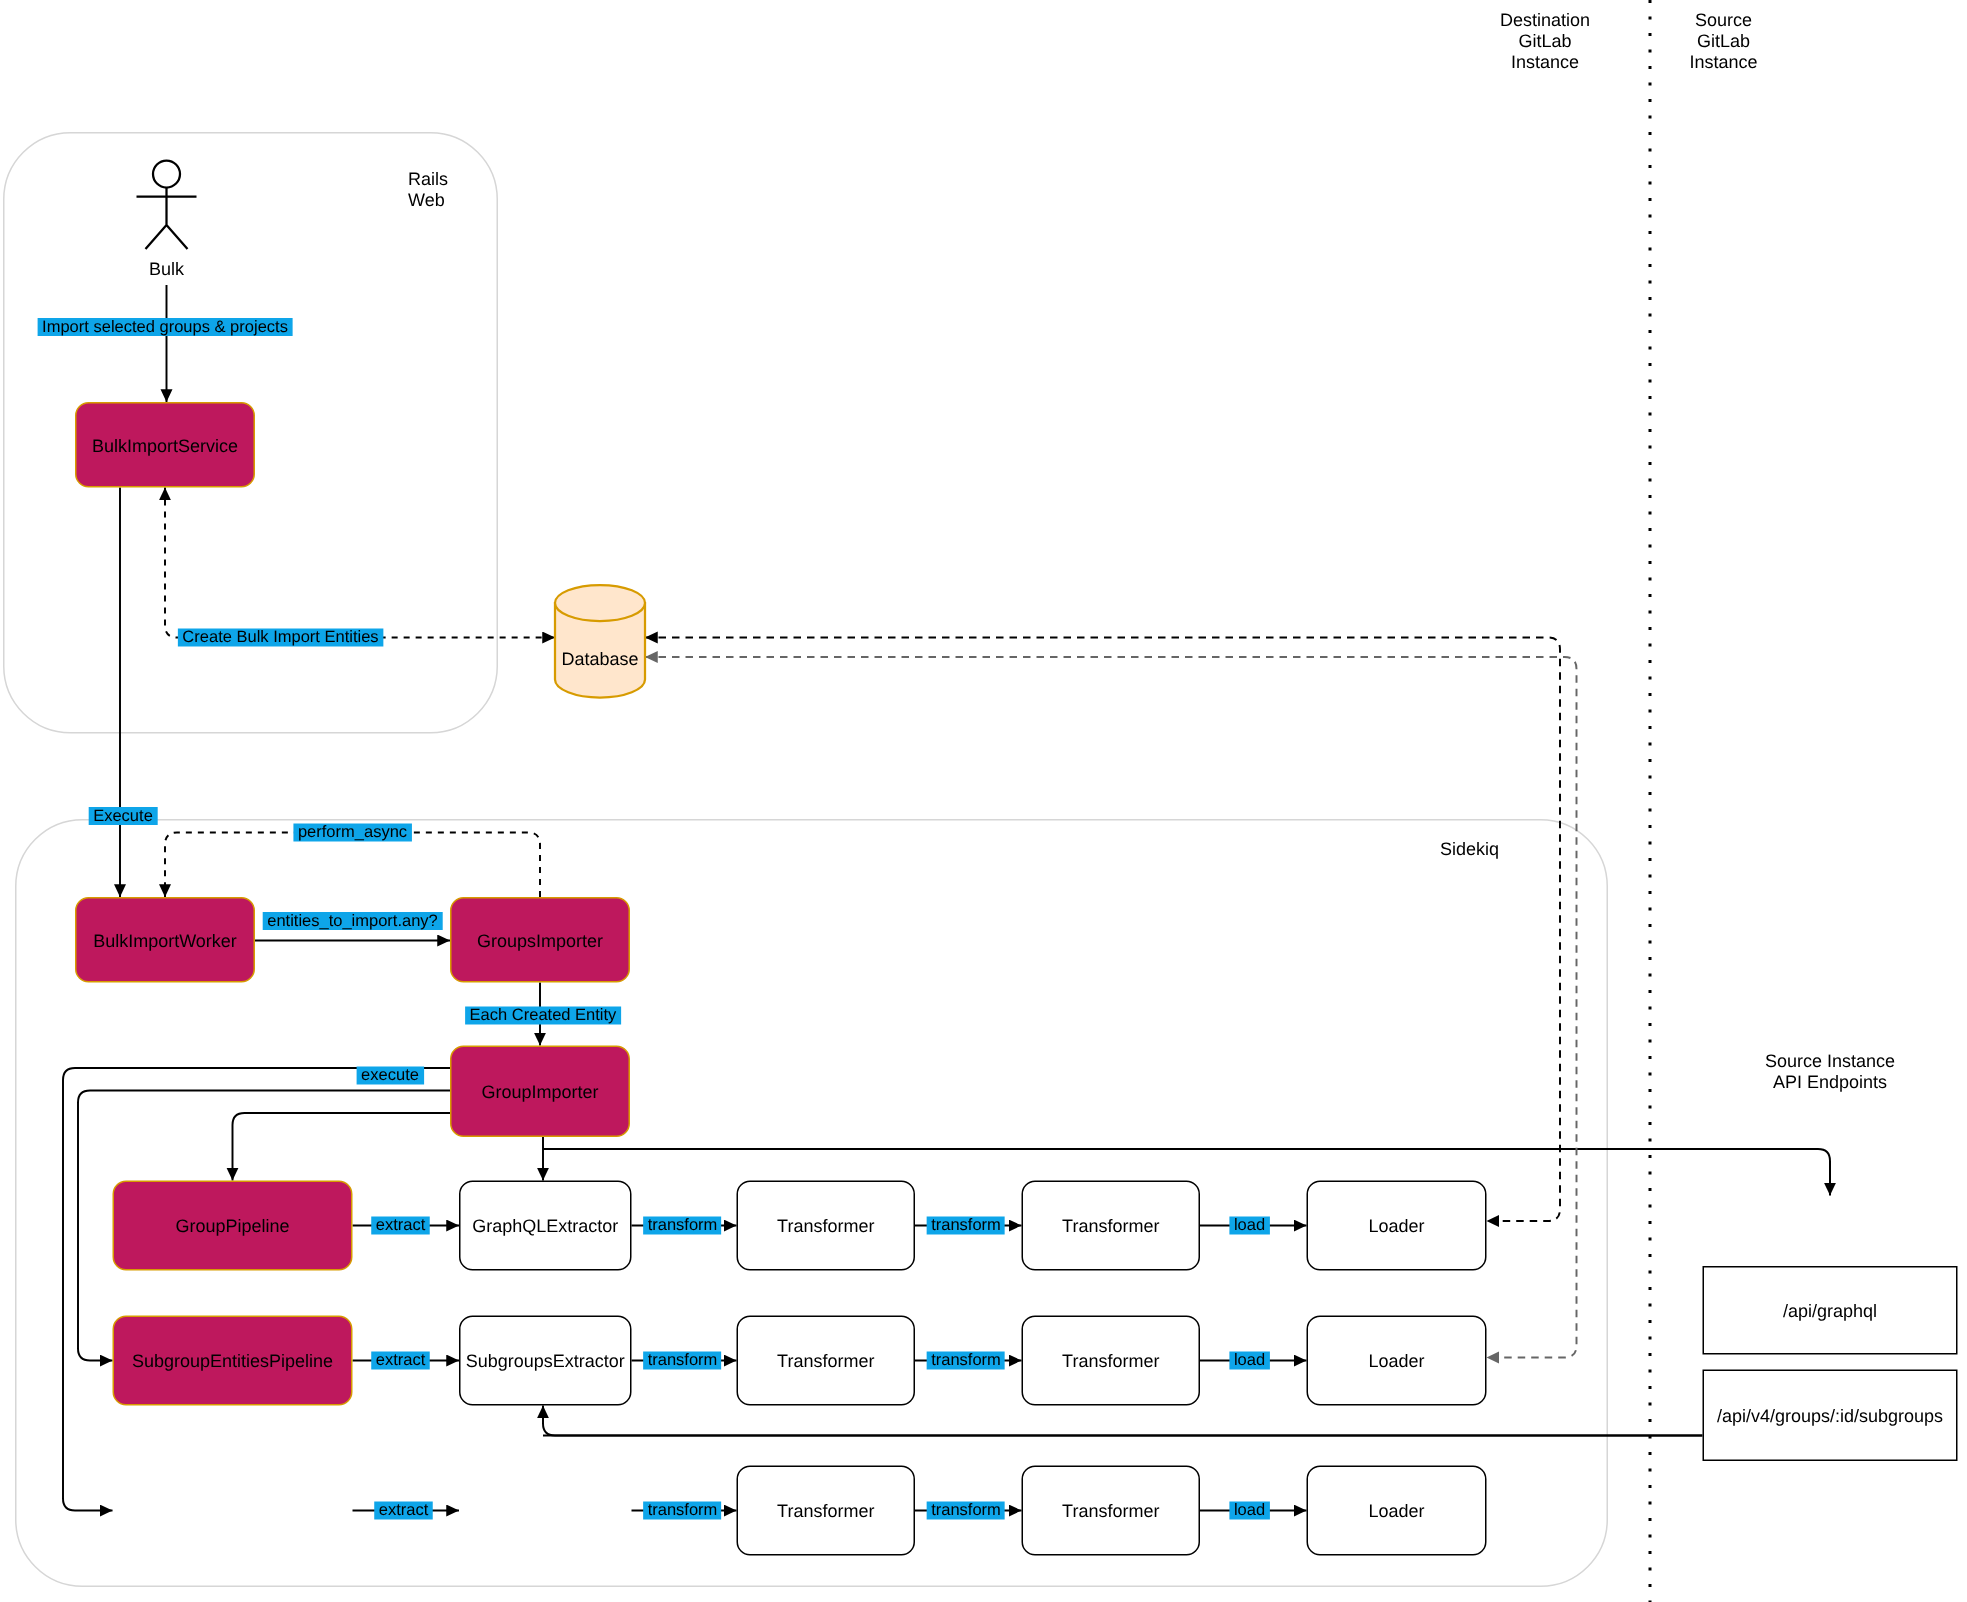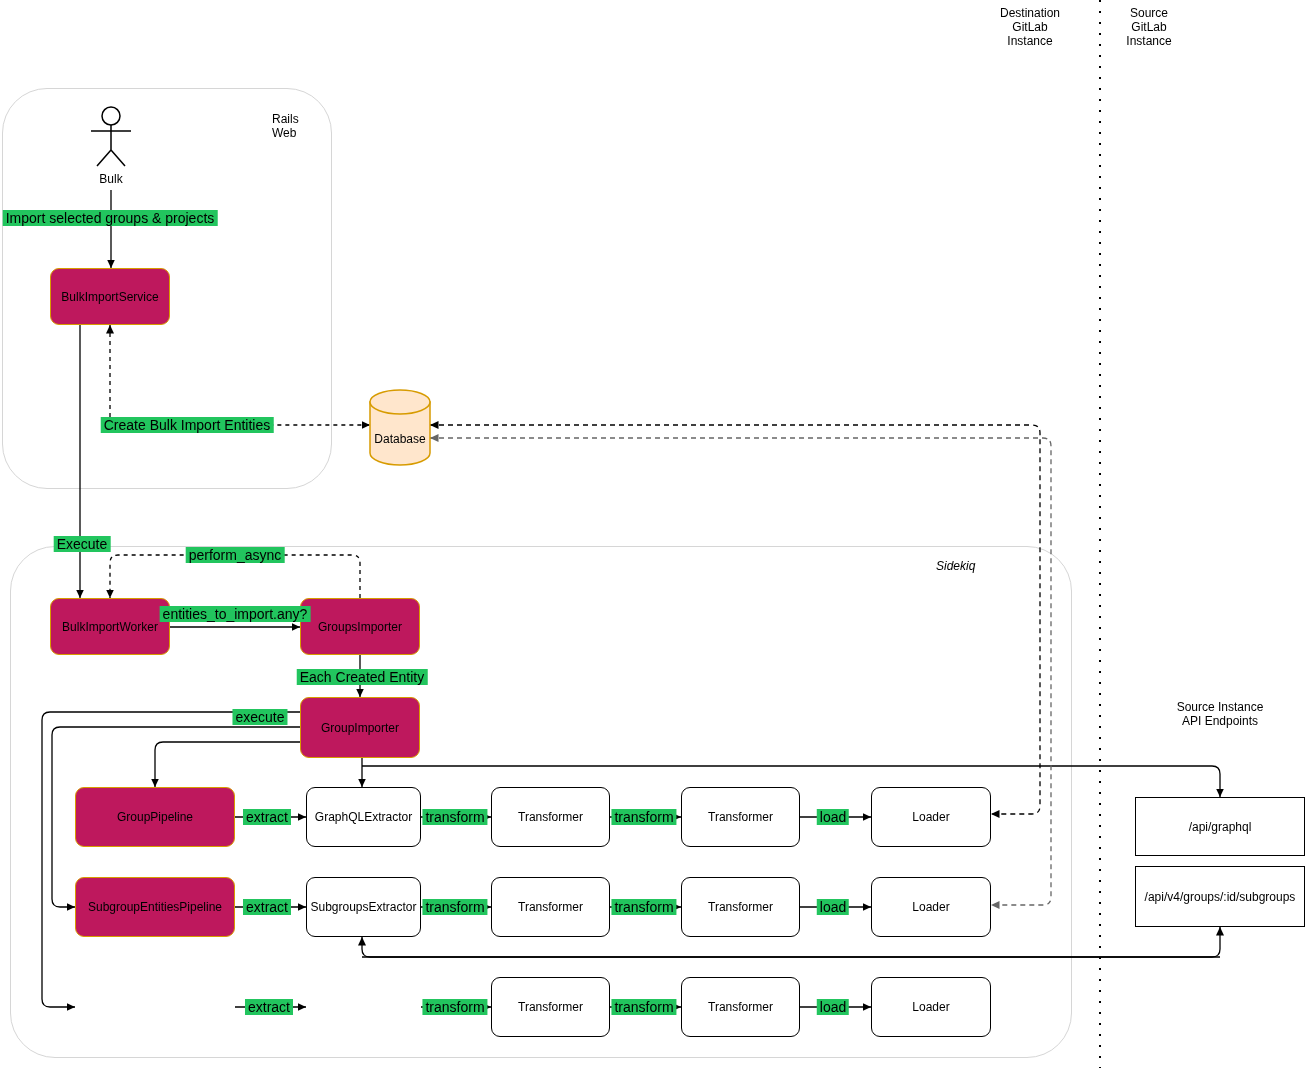--- a/index.html
+++ b/index.html
@@ -4,23 +4,23 @@
 <style>
   html,body{margin:0;padding:0;background:#fff;}
   #canvas{position:relative;width:1311px;height:1068px;background:#fff;overflow:hidden;
           font-family:"Liberation Sans",sans-serif;color:#000;}
   .region{position:absolute;border:1px solid #d6d6d6;border-radius:45px;background:transparent;z-index:0;}
   #wires{position:absolute;left:0;top:0;z-index:1;}
   .node{position:absolute;display:flex;align-items:center;justify-content:center;
         box-sizing:border-box;font-size:12px;text-align:center;z-index:2;background:#fff;}
   .node.accent{background:#be185d;border:1.5px solid #D79B00;border-radius:9px;}
   .node.plain{border:1.3px solid #000;border-radius:9px;}
-  .node.sharp{border:1.3px solid #000;border-radius:0;}
+  .node.sharp{border:1.3px solid #000;border-radius:0;margin-top:47px;}
   .node span{padding:0 3px;}
-  .elabel{position:absolute;transform:translate(-50%,-50%);font-size:14px;background:#22c55e;
+  .elabel{position:absolute;transform:translate(-50%,-50%);font-size:11px;background:#0ea5e9;
           padding:0 3px;white-space:nowrap;z-index:3;}
   .rlabel{position:absolute;font-size:12px;line-height:14px;white-space:pre-line;z-index:3;}
   .rlabel.center{transform:translateX(-50%);text-align:center;}
 </style>
 </head>
 <body>
 
 <div id="canvas">
 
   <div class="region" style="left:2px;top:88px;width:328px;height:399px;"></div>
@@ -137,21 +137,21 @@
 
   <div class="node sharp" style="left:1135px;top:797px;width:170px;height:59px;">
     <span>/api/graphql</span>
     </div>
   <div class="node sharp" style="left:1135px;top:866px;width:170px;height:61px;">
     <span>/api/v4/groups/:id/subgroups</span>
     </div>
 
   <div class="rlabel" style="left:272px;top:112px;">Rails
 Web</div>
-  <div class="rlabel" style="left:936px;top:559px;font-style:italic;">Sidekiq</div>
+  <div class="rlabel" style="left:960px;top:559px;">Sidekiq</div>
   <div class="rlabel center" style="left:1030px;top:6px;">Destination
 GitLab
 Instance</div>
   <div class="rlabel center" style="left:1149px;top:6px;">Source
 GitLab
 Instance</div>
   <div class="rlabel center" style="left:1220px;top:700px;">Source Instance API Endpoints</div>
   <div class="rlabel center" style="left:111px;top:172px;">Bulk</div>
   <div class="rlabel center" style="left:400px;top:432px;">Database</div>
 

